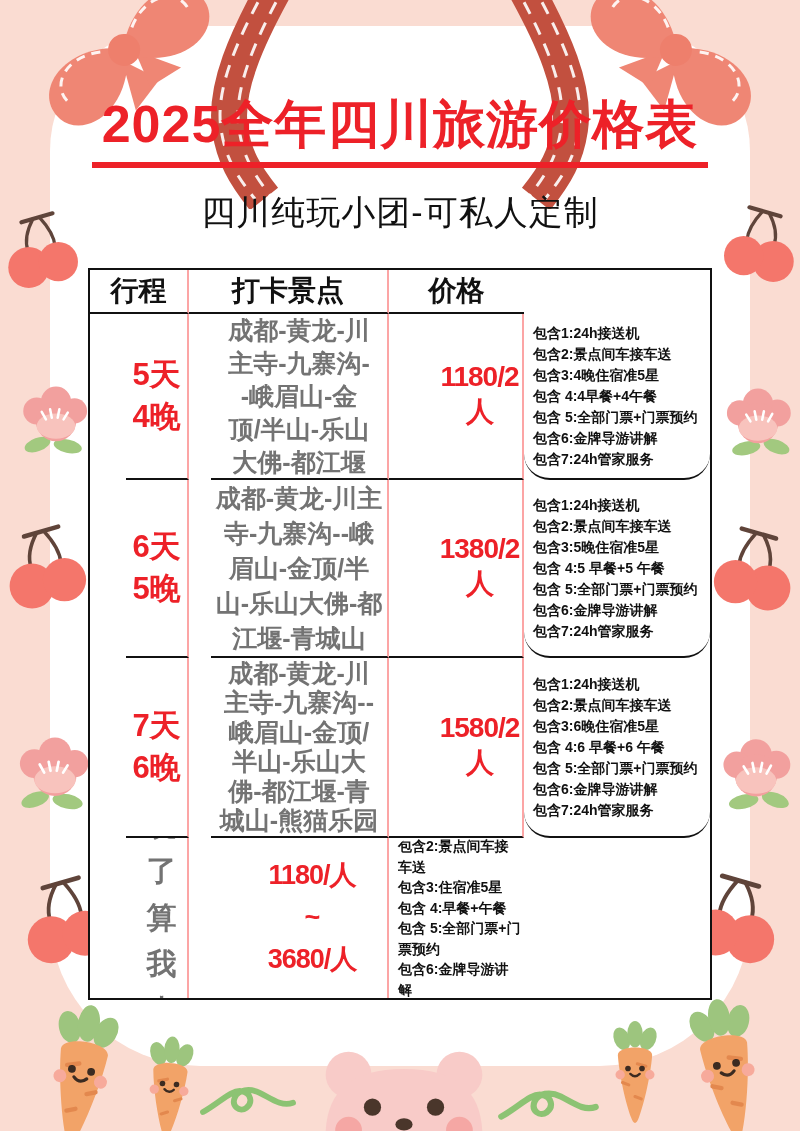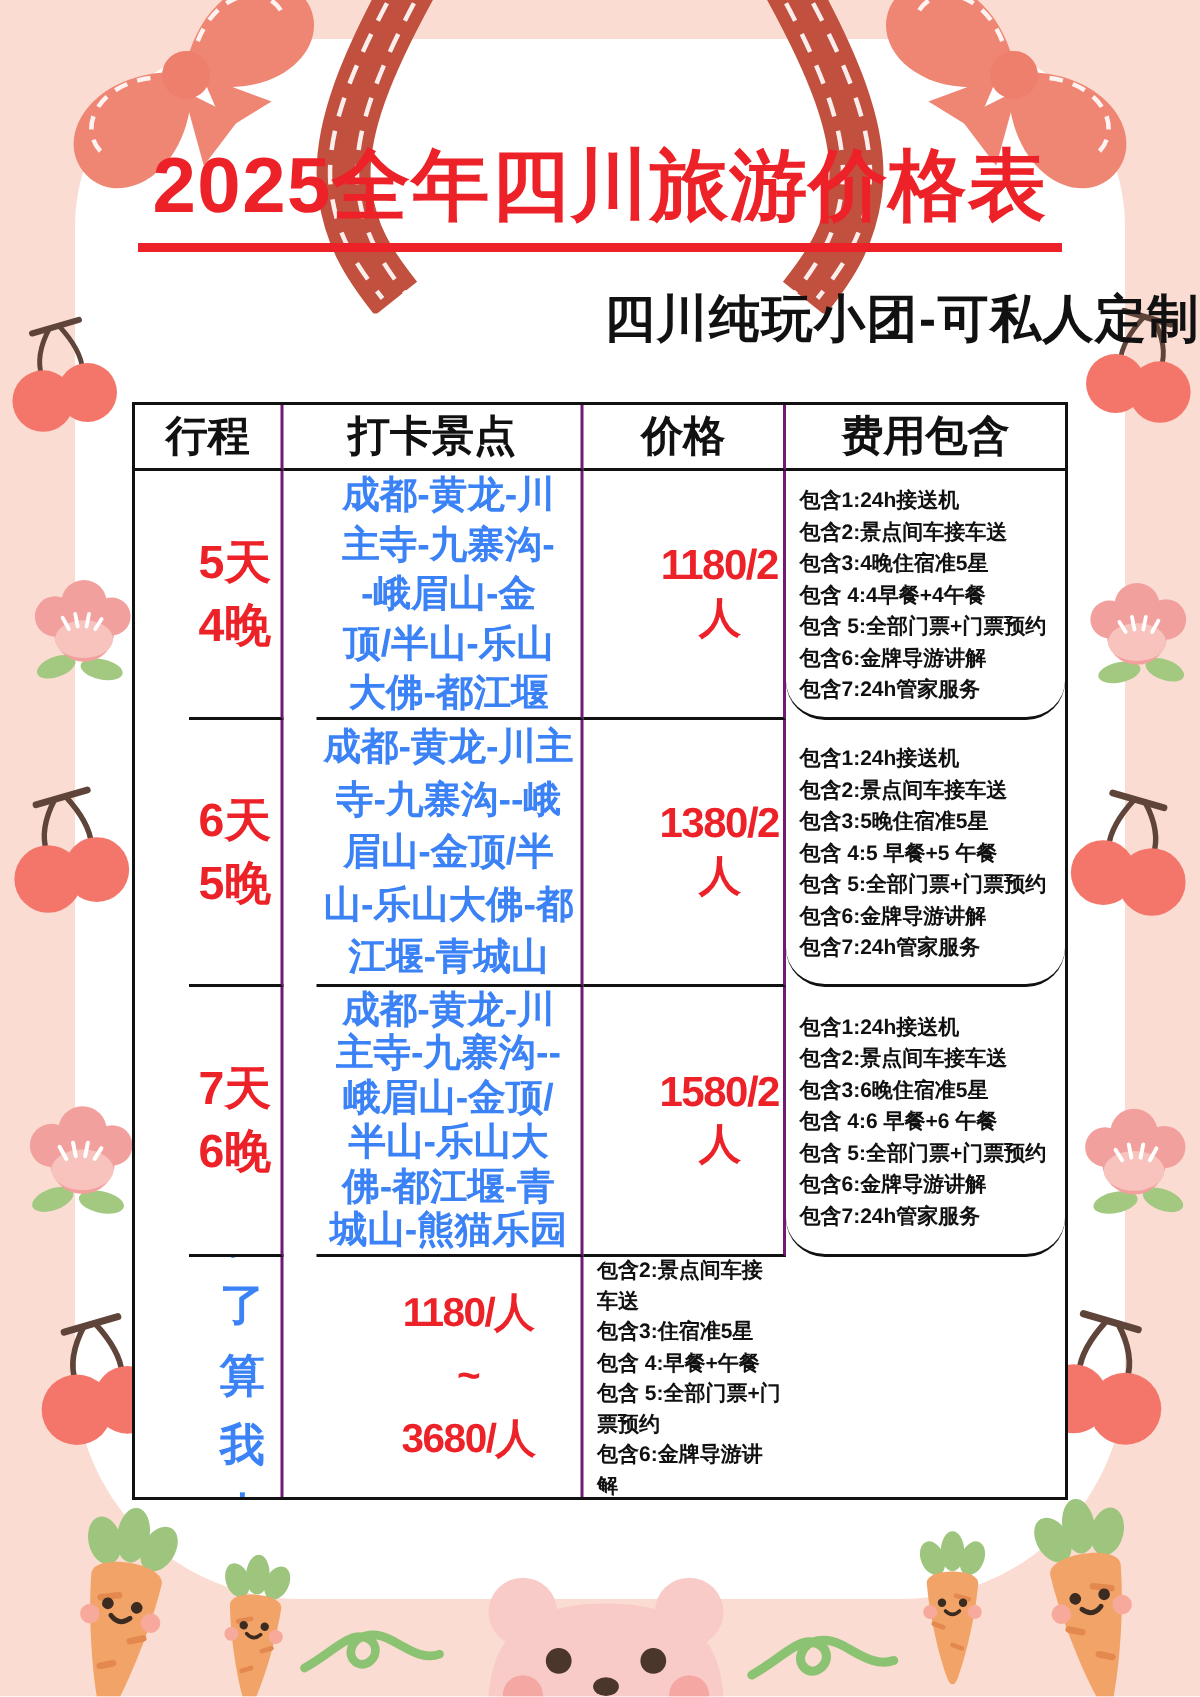--- a/index.html
+++ b/index.html
@@ -7,38 +7,38 @@
   .canvas{position:relative;width:800px;height:1131px;background:#fadcd2;overflow:hidden;}
   .white-blob{position:absolute;left:50px;top:26px;width:700px;height:1040px;background:#ffffff;
     border-radius:125px 125px 150px 150px;}
   
   .deco{position:absolute;pointer-events:none;}
   .flip{transform:scaleX(-1);}
   
   .title-wrap{position:absolute;left:0;top:96px;width:100%;text-align:center;}
   .main-title{display:inline-block;color:#ed2128;font-size:52px;font-weight:900;letter-spacing:1px;
     border-bottom:6px solid #ed2128;padding:0 10px 9px;line-height:1.1;}
-  .subtitle{position:absolute;left:0;top:190px;width:100%;text-align:right;color:#111;
-    font-size:34px;font-weight:700;letter-spacing:1px;}
+  .subtitle{position:absolute;left:0;top:190px;width:100%;text-align:center;color:#111;
+    font-size:34px;font-weight:400;letter-spacing:1px;}
   
   .price-table{position:absolute;left:88px;top:268px;width:620px;border:2px solid #111;background:#fff;}
   .tr{display:grid;grid-template-columns:99px 200px 135px 186px;}
-  .cell{border-right:2px solid #701a75;border-bottom:2px solid #111;display:flex;flex-direction:column;
+  .cell{border-right:2px solid #fca5a5;border-bottom:2px solid #111;display:flex;flex-direction:column;
     justify-content:center;align-items:center;text-align:center;white-space:pre-line;overflow:hidden;}
   .tr .cell:last-child{border-right:none;}
   .tr:last-child .cell{border-bottom:none;}
   .thead{height:44px;}
   .thead .cell{font-size:28px;font-weight:900;color:#111;}
   .row-1{height:166px;}
   .row-2{height:178px;}
   .row-3{height:180px;}
   .row-4{height:160px;}
   .c-itin{color:#ed2128;font-size:31px;font-weight:900;margin-left:36px;}
   .row-4 .c-itin{font-size:26px;line-height:1.45;}
-  .c-attr{color:#3b82f6;font-size:25px;font-weight:800;margin-left:22px;}
+  .c-attr{color:#737373;font-size:25px;font-weight:800;margin-left:22px;}
   .row-1 .c-attr{line-height:33px;}
   .row-2 .c-attr{line-height:35px;}
   .row-3 .c-attr{line-height:29.5px;}
   .row-4 .c-attr{font-size:30px;line-height:1.55;font-weight:700;padding-left:24px;}
   .c-price{color:#ed2128;font-size:28px;font-weight:900;letter-spacing:-1px;padding-left:48px;}
   .row-4 .c-price{font-size:27px;line-height:1.55;}
   .c-inc{align-items:flex-start;text-align:left;padding-left:9px;padding-right:2px;
     font-size:14px;font-weight:700;color:#111;line-height:21px;border-radius:26px;}
   .row-4 .c-inc{line-height:20.5px;}
 </style>
@@ -180,21 +180,20 @@
   <div class="title-wrap">
     <div class="main-title">2025全年四川旅游价格表</div>
   </div>
   <div class="subtitle">四川纯玩小团-可私人定制</div>
 
   <div class="price-table">
     <div class="tr thead">
       <div class="cell">行程</div>
       <div class="cell">打卡景点</div>
       <div class="cell">价格</div>
-      <div class="cell">费用包含</div>
     </div>
 
     <div class="tr row-1">
       <div class="cell c-itin">5天4晚</div>
       <div class="cell c-attr">成都-黄龙-川
 主寺-九寨沟-
 -峨眉山-金
 顶/半山-乐山
 大佛-都江堰</div>
       <div class="cell c-price">1180/2人</div>

